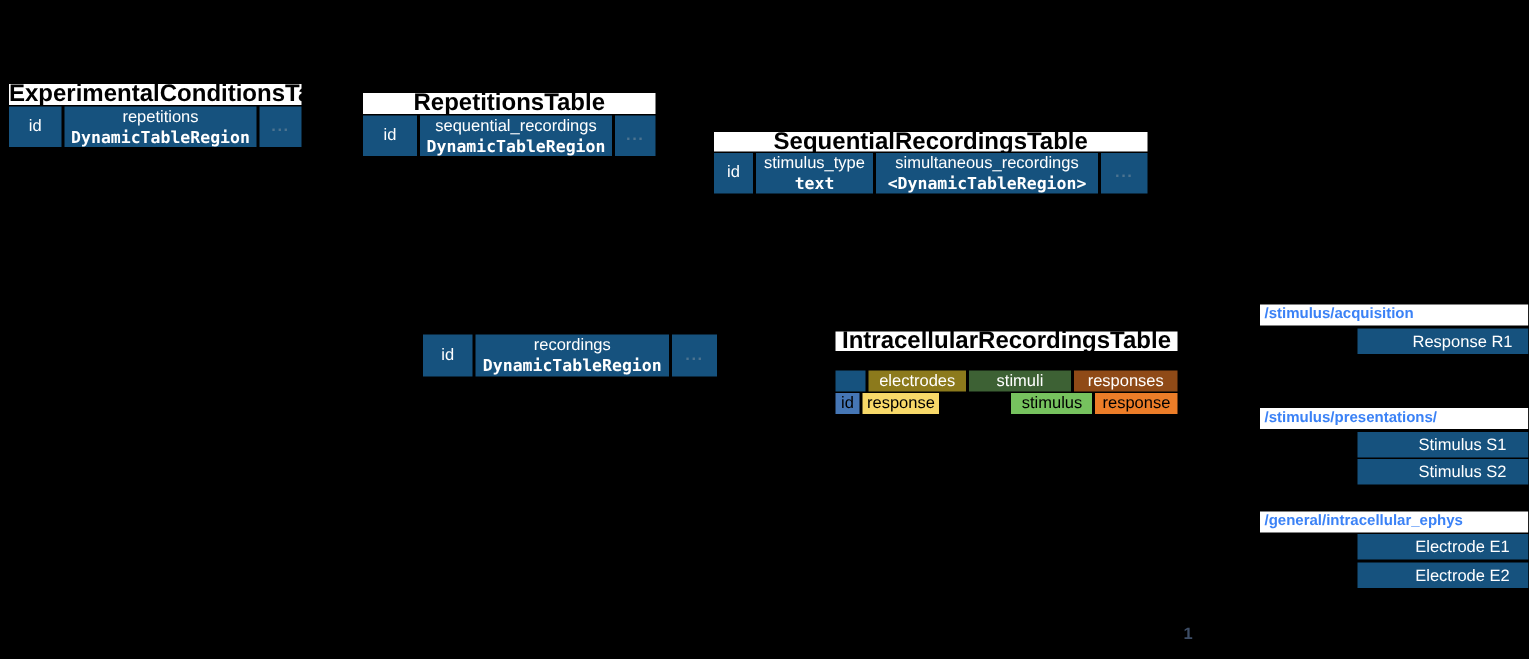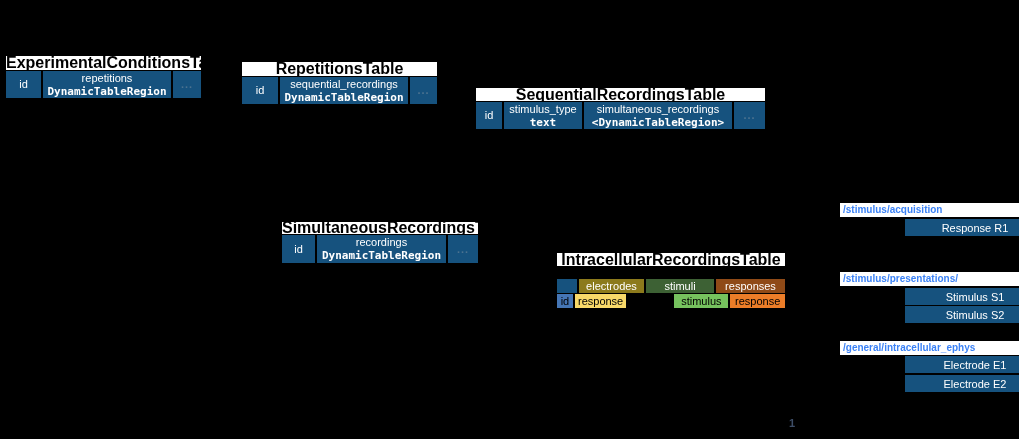--- a/index.html
+++ b/index.html
@@ -93,37 +93,36 @@
         <span>simultaneous_recordings</span>
         <span class="mono">&lt;DynamicTableRegion&gt;</span>
       </div>
       <div class="cell" style="width:31px;">
         <span class="dots">...</span>
       </div>
     </div>
   </div>
 
   <div class="dtable" style="left:282px;top:222px;width:196px;">
-    <div class="thead" style="height:12px;line-height:12px;">SimultaneousRecordingsTable</div>
     <div class="tbody" style="height:28px;">
       <div class="cell" style="width:33px;">
         <span>id</span>
       </div>
       <div class="cell" style="flex:1;">
         <span>recordings</span>
         <span class="mono">DynamicTableRegion</span>
       </div>
       <div class="cell" style="width:30px;">
         <span class="dots">...</span>
       </div>
     </div>
   </div>
 
   <div class="dtable" style="left:557px;top:221px;width:228px;">
-    <div class="thead" style="height:13px;line-height:13px;margin-top:32px;">IntracellularRecordingsTable</div>
+    <div class="thead" style="height:13px;line-height:13px;">IntracellularRecordingsTable</div>
     <div class="irow" style="margin-top:13px;">
       <div class="cell" style="width:20px;background:#16527E;"></div>
       <div class="cell" style="width:65px;background:#8C7A1C;">
         <span>electrodes</span>
       </div>
       <div class="cell" style="width:68px;background:#3D6134;">
         <span>stimuli</span>
       </div>
       <div class="cell" style="width:69px;background:#8F4A17;">
         <span>responses</span>

